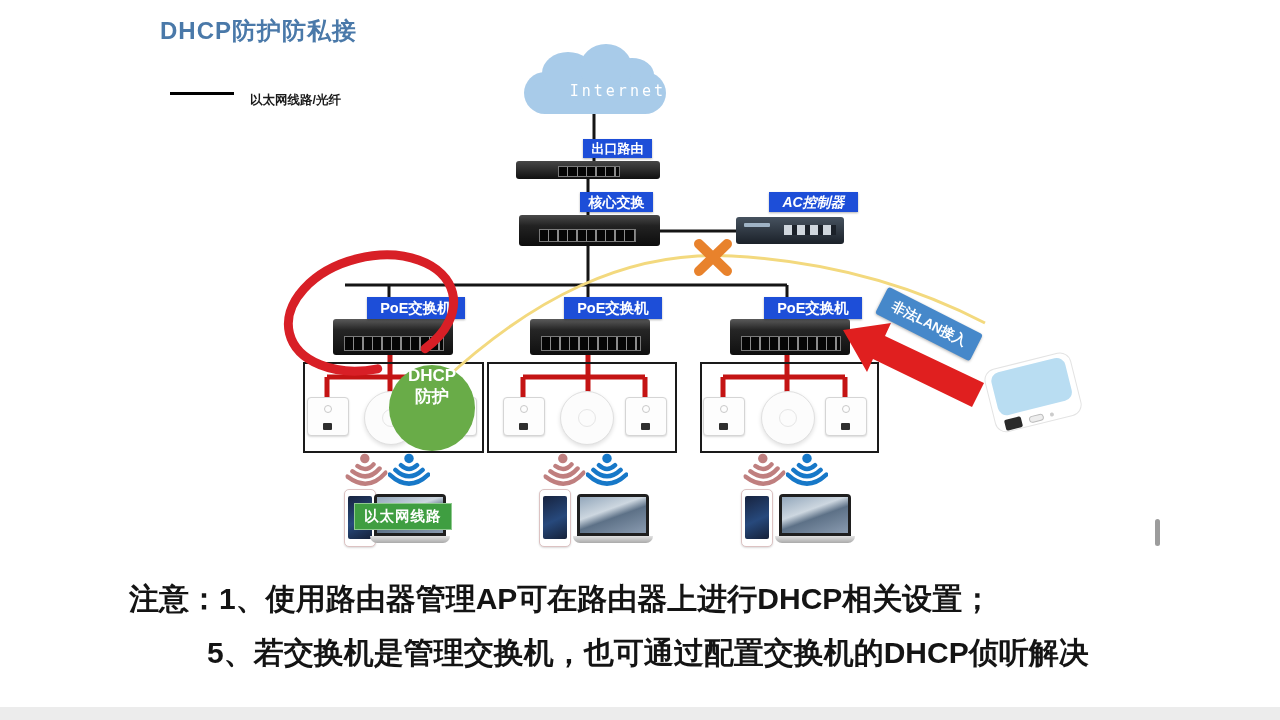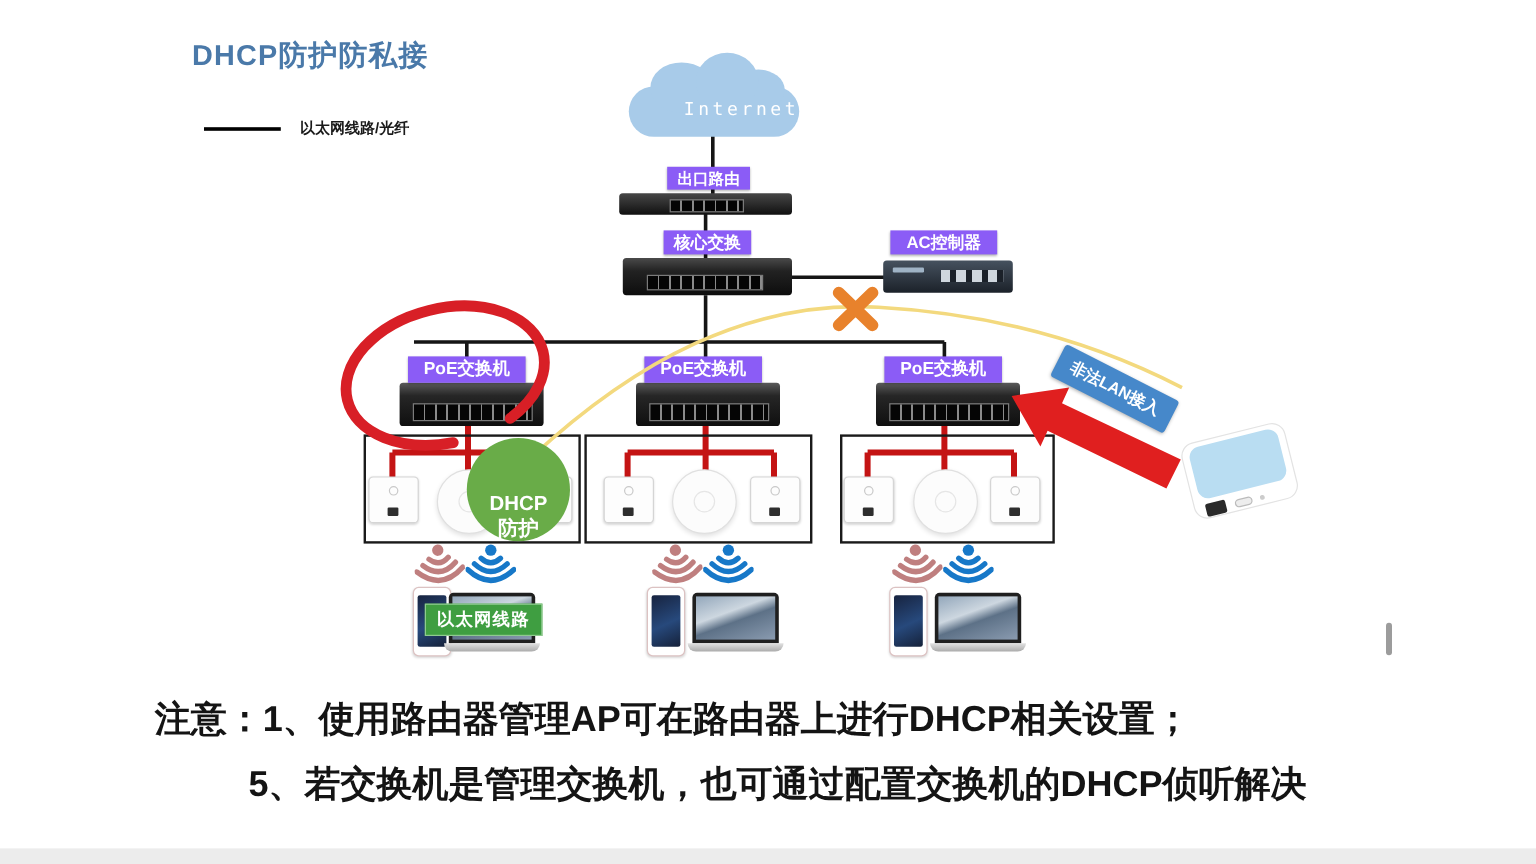--- a/index.html
+++ b/index.html
@@ -1,22 +1,22 @@
 <!DOCTYPE html>
 <html><head>
 <meta charset="utf-8">
 <style>
   html,body{margin:0;padding:0;background:#fff;}
   .stage{position:relative;width:1280px;height:720px;background:#ffffff;overflow:hidden;
          font-family:"Liberation Sans",sans-serif;}
 
   
-  .title{position:absolute;left:160px;top:30px;font-size:24px;font-weight:bold;color:#4a79a9;letter-spacing:1px;}
+  .title{position:absolute;left:160px;top:15px;font-size:24px;font-weight:bold;color:#4a79a9;letter-spacing:1px;}
   .legend{position:absolute;left:170px;top:92px;}
-  .legend-row{display:flex;align-items:center;height:30px;}
+  .legend-row{display:flex;align-items:flex-start;height:30px;}
   .swatch{display:inline-block;width:64px;height:3px;margin-right:16px;}
   .swatch.eth{background:#000;}
   .swatch.poe{background:#c41414;width:56px;}
   .legend-label{font-size:12.5px;color:#1a1a1a;font-weight:bold;}
 
   
   svg.layer{position:absolute;left:0;top:0;}
   .conn{z-index:1;}
   .ann{z-index:5;}
 
@@ -24,22 +24,22 @@
   .cloud{position:absolute;left:524px;top:72px;width:142px;height:42px;background:#a8cbe9;
          border-radius:22px;z-index:3;}
   .cloud::before{content:"";position:absolute;left:18px;top:-20px;width:52px;height:42px;
          background:#a8cbe9;border-radius:50%;box-shadow:64px 2px 0 -4px #a8cbe9;}
   .cloud::after{content:"";position:absolute;left:56px;top:-28px;width:52px;height:48px;
          background:#a8cbe9;border-radius:50%;}
   .cloud-text{position:absolute;left:0;right:0;top:10px;text-align:right;color:#fff;
          font-family:"DejaVu Sans Mono",monospace;font-size:15px;letter-spacing:3px;z-index:2;}
 
   
-  .blabel{position:absolute;background:#8b5cf6;color:#fff;font-weight:bold;text-align:center;
-          z-index:4;box-shadow:0 1px 2px rgba(0,0,0,.3);}
+  .blabel{position:absolute;background:#1d4ed8;color:#fff;font-weight:bold;text-align:center;
+          z-index:4;box-shadow:0 1px 2px rgba(0,0,0,.3);margin-left:27px;}
 
   
   .device{position:absolute;z-index:3;border-radius:3px;}
   .router{background:linear-gradient(#474747,#101010);}
   .coresw{background:linear-gradient(#4a4a4a 0%,#222 35%,#0d0d0d 100%);}
   .acdev{background:linear-gradient(#46525f,#1b2129);}
   .poesw{background:linear-gradient(#5a5a5a 0%,#262626 30%,#0f0f0f 100%);}
   .ports{position:absolute;border:1px solid #7a7a7a;background:
      repeating-linear-gradient(90deg,#050505 0 8px,#8a8a8a 8px 9.5px);}
   .acports{position:absolute;right:8px;top:8px;width:52px;height:10px;border:none;background:
@@ -54,21 +54,21 @@
            border:1px solid #c9c9c9;border-radius:50%;}
   .wall-ap::after{content:"";position:absolute;left:50%;bottom:5px;width:9px;height:7px;margin-left:-5px;
            background:#2e2e2e;border-radius:1px;}
   .ceil-ap{position:absolute;top:391px;width:52px;height:52px;background:#fcfcfc;border:1px solid #e0e0e0;
            border-radius:50%;box-shadow:0 2px 4px rgba(0,0,0,.12);z-index:3;}
   .ceil-ap::before{content:"";position:absolute;left:50%;top:50%;width:16px;height:16px;margin:-9px 0 0 -9px;
            border:1px solid #e6e6e6;border-radius:50%;}
 
   
   .guard{position:absolute;left:389px;top:365px;width:86px;height:86px;background:#69ac48;border-radius:50%;
-         z-index:6;display:flex;flex-direction:column;align-items:center;justify-content:flex-end;
+         z-index:6;display:flex;flex-direction:column;align-items:center;justify-content:flex-start;
          color:#fff;font-weight:bold;font-size:17px;line-height:21px;}
 
   
   .illegal{position:absolute;left:876px;top:309px;width:106px;height:30px;line-height:30px;text-align:center;
          background:#4688ca;color:#fff;font-weight:bold;font-size:13.5px;border-radius:3px;
          transform:rotate(27deg);z-index:6;box-shadow:0 1px 3px rgba(0,0,0,.3);}
 
   
   .wifi{position:absolute;top:450px;z-index:2;}
   .wifi.pink{transform:rotate(-6deg);}
@@ -117,21 +117,21 @@
              M588,354 V377 M523,377 H645 M523,377 V399 M588,377 V394 M645,377 V399
              M787,354 V377 M723,377 H845 M723,377 V399 M787,377 V394 M845,377 V399" stroke="#c41414" stroke-width="5" fill="none"></path>
   </svg>
 
   <div class="cloud">
     <span class="cloud-text">Internet</span>
   </div>
 
   <div class="blabel" style="left:556px;top:139px;width:69px;height:19px;line-height:19px;font-size:13px;">出口路由</div>
   <div class="blabel" style="left:553px;top:192px;width:73px;height:20px;line-height:20px;font-size:14px;">核心交换</div>
-  <div class="blabel" style="left:742px;top:192px;width:89px;height:20px;line-height:20px;font-size:14px;">AC控制器</div>
+  <div class="blabel" style="left:742px;top:192px;width:89px;height:20px;line-height:20px;font-size:14px;font-style:italic;">AC控制器</div>
   <div class="blabel" style="left:340px;top:297px;width:98px;height:22px;line-height:22px;font-size:14.5px;">PoE交换机</div>
   <div class="blabel" style="left:537px;top:297px;width:98px;height:22px;line-height:22px;font-size:14.5px;">PoE交换机</div>
   <div class="blabel" style="left:737px;top:297px;width:98px;height:22px;line-height:22px;font-size:14.5px;">PoE交换机</div>
 
   <div class="device router" style="left:516px;top:161px;width:144px;height:18px;">
     <div class="ports" style="left:42px;top:5px;width:60px;height:9px;"></div>
   </div>
   <div class="device coresw" style="left:519px;top:215px;width:141px;height:31px;">
     <div class="ports" style="left:20px;top:14px;width:95px;height:11px;"></div>
   </div>

